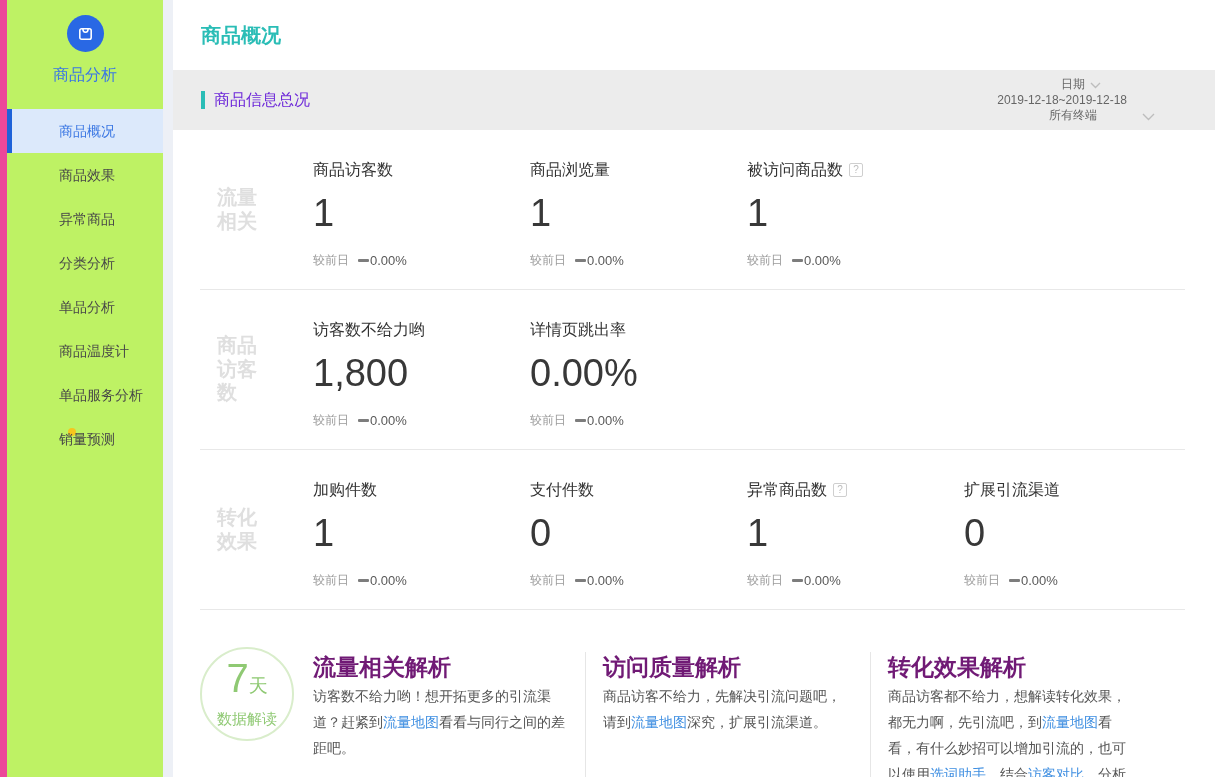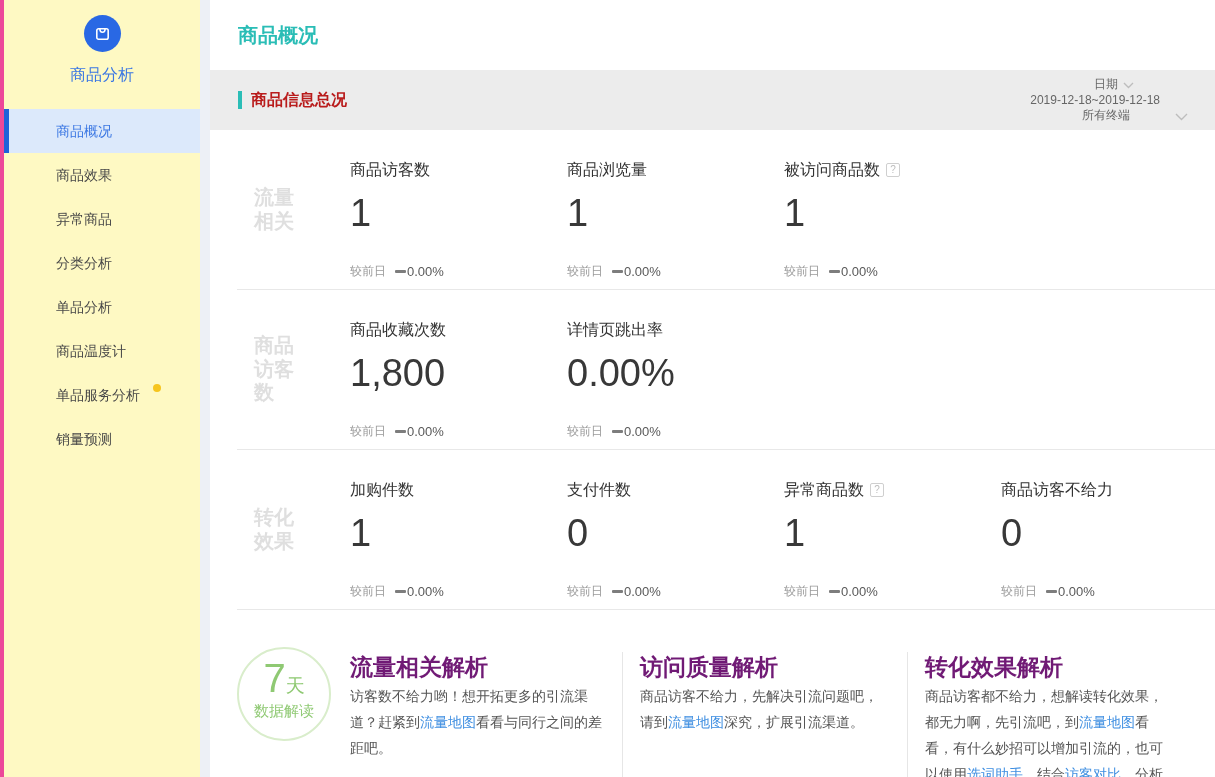--- a/index.html
+++ b/index.html
@@ -6,22 +6,22 @@
   html,body { width:1215px; height:777px; overflow:hidden; }
   body {
     font-family:"Liberation Sans","DejaVu Sans",sans-serif;
     background:#EDF0F6;
     color:#333;
   }
   .app { display:flex; width:1215px; height:777px; }
 
   
   .sidebar {
-    width:200px; flex:none; background:#fef9c3;
-    border-left:4px solid #ec4899;
+    width:163px; flex:none; background:#bef264;
+    border-left:7px solid #ec4899;
   }
   .sidebar-header { padding-top:15px; text-align:center; }
   .logo-circle {
     width:37px; height:37px; border-radius:50%;
     background:var(--brand-blue,#2968E4);
     margin:0 auto; display:flex; align-items:center; justify-content:center;
   }
   .app-title { margin-top:13px; font-size:16px; color:var(--active-text,#3B77E3); }
   .menu { margin-top:23px; }
   .menu-item {
@@ -41,21 +41,21 @@
   
   .main { flex:1; margin-left:10px; background:#fff; display:flex; flex-direction:column; }
   .page-header { height:70px; display:flex; align-items:center; padding-left:28px; flex:none; }
   .page-title { font-size:20px; font-weight:bold; color:var(--accent,#2ABDB6); }
 
   .section-bar {
     height:60px; flex:none; background:#ECECEC;
     display:flex; align-items:center; justify-content:space-between;
     padding:0 8px 0 28px;
   }
-  .section-title { display:flex; align-items:center; font-size:16px; font-weight:bold; color:#b91c1c; }
+  .section-title { display:flex; align-items:center; font-size:16px; font-weight:normal; color:#6d28d9; }
   .accent-bar { width:4px; height:18px; background:var(--accent,#2ABDB6); margin-right:9px; }
   .controls { display:flex; align-items:center; font-size:12px; color:#666;flex-direction:column; }
   .control { display:flex; align-items:center; cursor:pointer; }
   .ctrl-date-type { margin-right:42px; }
   .ctrl-date-range { margin-right:80px; }
   .chevron { margin-left:5px; margin-top:2px; }
   .terminal-chevron { margin-left:45px; }
 
   
   .metrics { padding:0 30px 0 27px; flex:none; }
@@ -70,39 +70,39 @@
   .metric-cells { display:flex; }
   .metric-cell { width:217px; flex:none; padding-top:30px; }
   .metric-label { font-size:16px; color:#333; }
   .help-icon {
     display:inline-block; width:14px; height:14px; line-height:12px;
     border:1px solid #CFCFCF; border-radius:2px; color:#BDBDBD;
     font-size:10px; text-align:center; margin-left:6px; vertical-align:2px;
     cursor:pointer;
   }
   .metric-value { font-size:38px; color:#383838; margin-top:11px; }
-  .metric-compare { margin-top:28px; display:flex; align-items:center; }
+  .metric-compare { margin-top:17px; display:flex; align-items:center; }
   .compare-label { font-size:12px; color:#9A9A9A; }
   .flat-dash {
     width:11px; height:3px; background:#7D7D7D; border-radius:1px;
     display:inline-block; margin-left:9px; margin-right:1px;
   }
   .compare-value { font-size:13px; color:#595959; }
 
   
   .insights { display:flex; align-items:stretch; padding:42px 0 0 27px; flex:1; }
   .badge-circle {
     flex:none; align-self:flex-start; margin-top:-5px;
     width:94px; height:94px; border:2px solid var(--green-border,#D9EDCB);
     border-radius:50%; text-align:center; padding-top:7px;
   }
   .badge-line1 { color:var(--green,#8FC973); }
   .badge-number { font-size:40px; }
   .badge-unit { font-size:19px; }
-  .badge-caption { font-size:15px; color:var(--green,#8FC973); margin-top:1px; }
+  .badge-caption { font-size:15px; color:var(--green,#8FC973); margin-top:9px; }
   .insight-col { width:285px; flex:none; border-left:1px solid #E6E6E6; padding:0 20px 0 17px; }
   .insight-col.first { width:272px; margin-left:19px; border-left:none; padding:0 16px 0 0; }
   .insight-title { font-size:23px; font-weight:bold; color:#701a75; margin-bottom:0; }
   .insight-body { font-size:14px; color:#555; line-height:26px; }
   .insight-link { color:var(--link,#3E8EE1); cursor:pointer; }
 </style>
 </head>
 <body>
 
 <div class="app">
@@ -224,21 +224,21 @@
   </div>
           </div>
   </div>
         <div class="metric-row">
     <div class="metric-category">
       <span>商品访客数</span>
     </div>
     <div class="metric-cells">
             <div class="metric-cell">
     <div class="metric-label-row">
-      <span class="metric-label">商品收藏次数</span>
+      <span class="metric-label">访客数不给力哟</span>
     </div>
     <div class="metric-value">1,800</div>
     <div class="metric-compare">
       <span class="compare-label">较前日</span>
       <span class="flat-dash"></span>
       <span class="compare-value">0.00%</span>
     </div>
   </div>
             <div class="metric-cell">
     <div class="metric-label-row">
@@ -286,21 +286,21 @@
     </div>
     <div class="metric-value">1</div>
     <div class="metric-compare">
       <span class="compare-label">较前日</span>
       <span class="flat-dash"></span>
       <span class="compare-value">0.00%</span>
     </div>
   </div>
             <div class="metric-cell">
     <div class="metric-label-row">
-      <span class="metric-label">商品访客不给力</span>
+      <span class="metric-label">扩展引流渠道</span>
     </div>
     <div class="metric-value">0</div>
     <div class="metric-compare">
       <span class="compare-label">较前日</span>
       <span class="flat-dash"></span>
       <span class="compare-value">0.00%</span>
     </div>
   </div>
           </div>
   </div>

